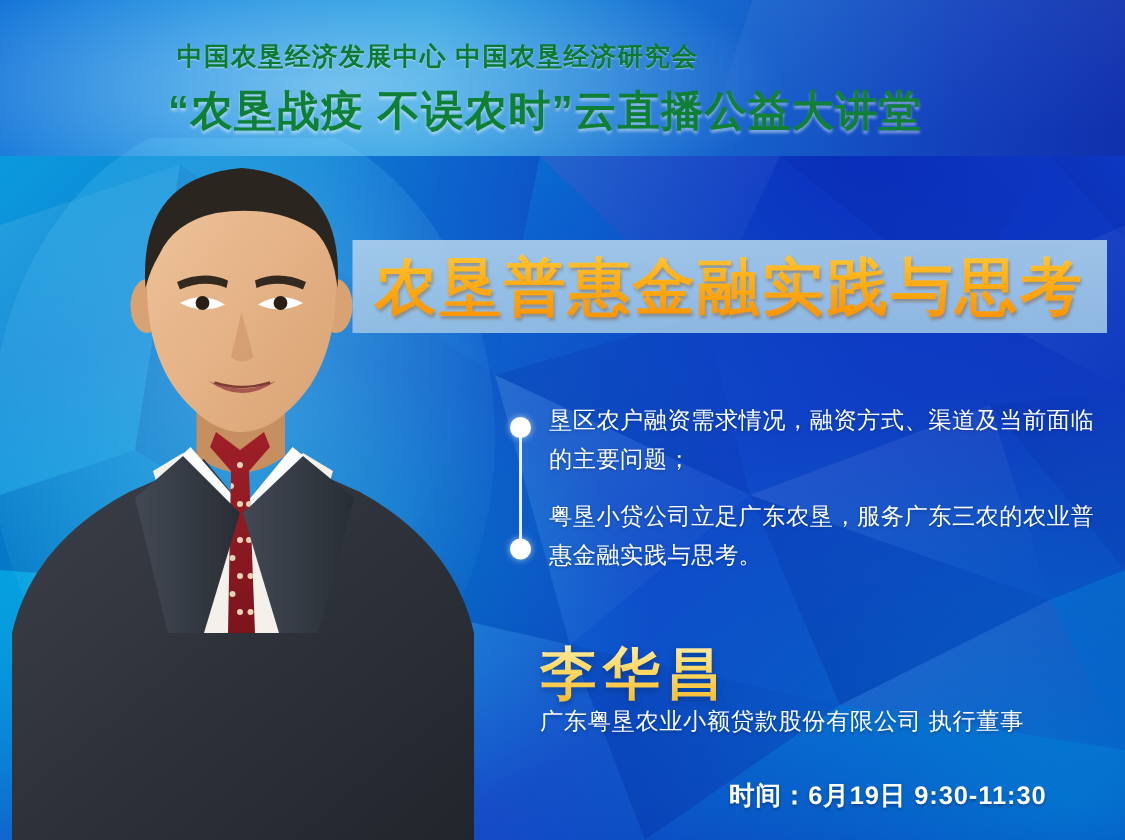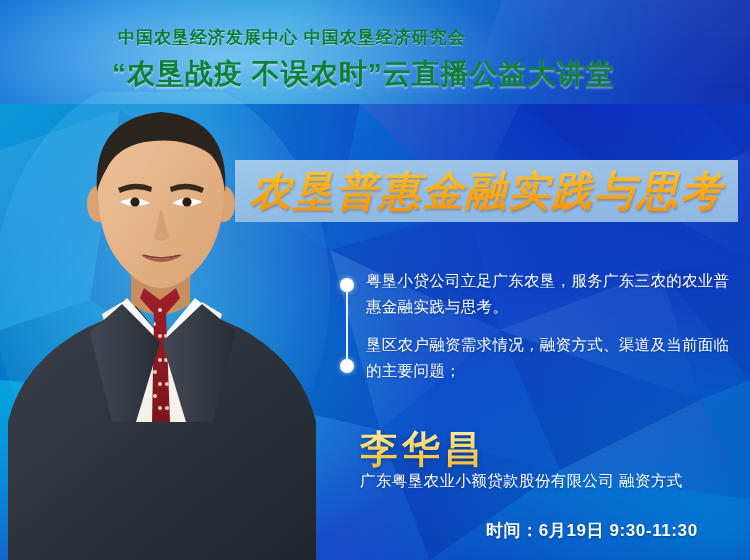--- a/index.html
+++ b/index.html
@@ -60,21 +60,20 @@
     background:linear-gradient(180deg, rgba(170,206,235,.92) 0%, rgba(152,193,228,.92) 100%);
   }
   .title-text{
     position:absolute;left:0;top:0;width:503px;height:62px;
     display:flex;align-items:center;justify-content:center;
     font-size:41px;font-weight:bold;letter-spacing:2px;
     background:linear-gradient(180deg,#ffd24a 0%,#ffb017 42%,#f98a00 100%);
     -webkit-background-clip:text;background-clip:text;
     color:transparent;-webkit-text-fill-color:transparent;
     filter:drop-shadow(1px 2px 1px rgba(120,60,0,.35));
-    font-style:italic;
   }
   
   .bullets{position:absolute;left:340px;top:268px;width:400px;}
   .bullet-rail{position:absolute;left:0;top:10px;width:14px;height:95px;}
   .bullet-rail .line{
     position:absolute;left:6px;top:6px;width:2px;height:86px;
     background:rgba(255,255,255,.92);
   }
   .bullet-rail .dot{
     position:absolute;left:0;width:14px;height:14px;border-radius:50%;
@@ -246,23 +245,23 @@
     <div class="title-text">农垦普惠金融实践与思考</div>
   </div>
 
   <div class="bullets">
     <div class="bullet-rail">
       <div class="line"></div>
       <div class="dot top"></div>
       <div class="dot bottom"></div>
     </div>
     <div class="bullet-body">
+      <p class="bullet-p">垦区农户融资需求情况，融资方式、渠道及当前面临的主要问题；</p>
       <p class="bullet-p">粤垦小贷公司立足广东农垦，服务广东三农的农业普惠金融实践与思考。</p>
-      <p class="bullet-p">垦区农户融资需求情况，融资方式、渠道及当前面临的主要问题；</p>
     </div>
   </div>
 
   <div class="speaker-name">李华昌</div>
-  <div class="speaker-title">广东粤垦农业小额贷款股份有限公司  融资方式</div>
+  <div class="speaker-title">广东粤垦农业小额贷款股份有限公司  执行董事</div>
 
   <div class="time-text">时间：6月19日 9:30-11:30</div>
 
 </div>
 
 </body></html>

